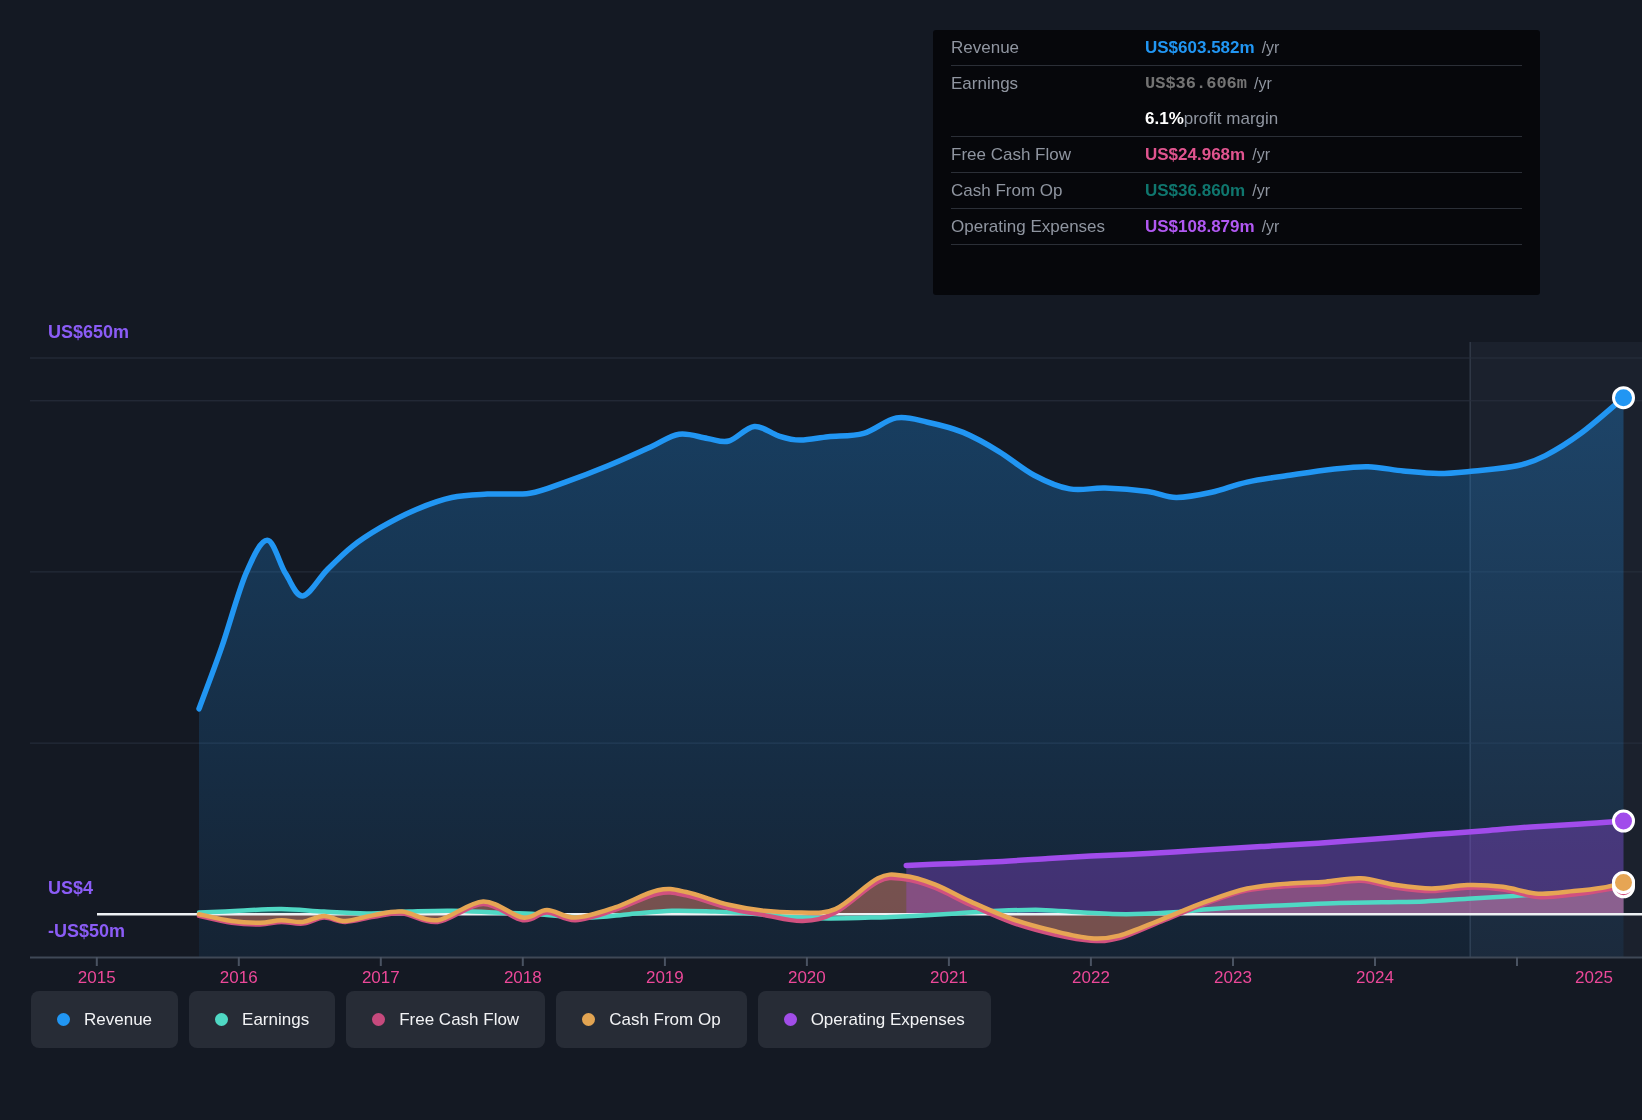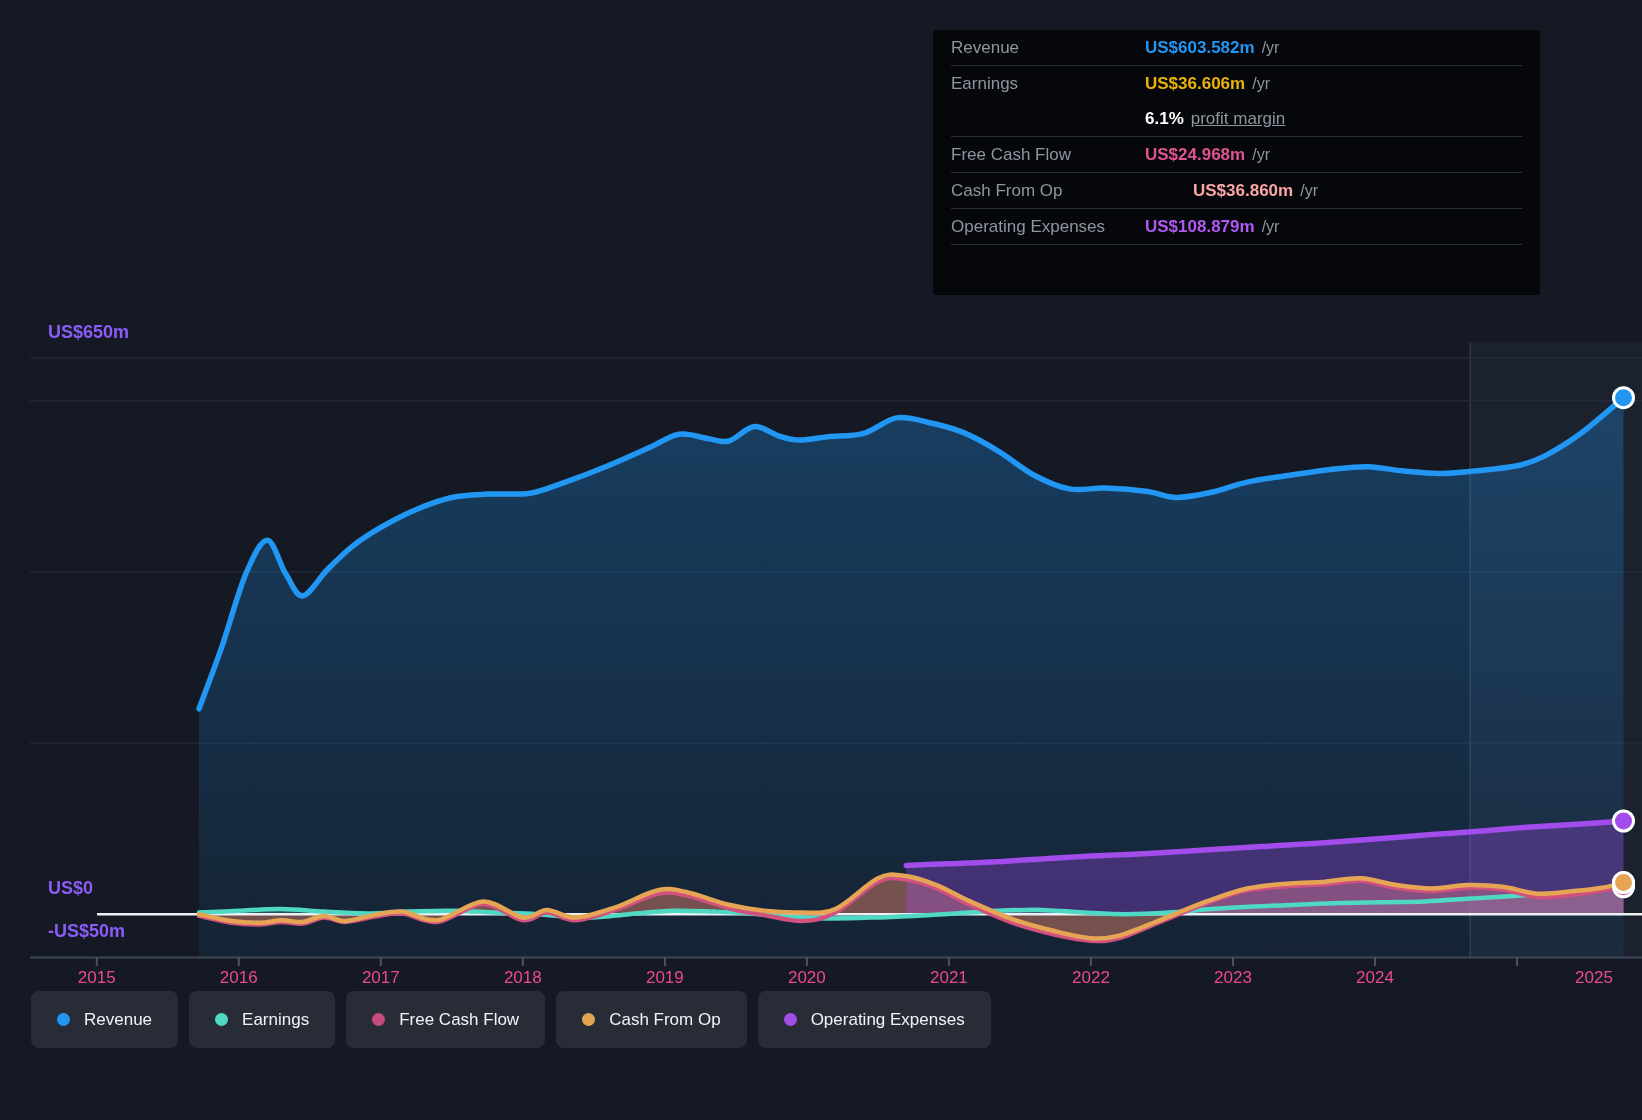--- a/index.html
+++ b/index.html
@@ -9,21 +9,21 @@
   .y-label{position:absolute;left:48px;height:22px;line-height:22px;font-size:18px;font-weight:700;color:#8b5cf6;white-space:nowrap;}
   .x-label{position:absolute;top:968px;width:80px;text-align:center;font-size:17px;font-weight:500;color:#ec4899;}
   .tooltip{position:absolute;left:933px;top:30px;width:607px;height:265px;box-sizing:border-box;background:#06070b;border-radius:3px;padding:0 18px;}
   .tt-title{height:52px;line-height:56px;font-size:20px;font-weight:700;color:#ffffff;border-bottom:1px solid #2b2f37;}
   .tt-block{border-bottom:1px solid #2b2f37;}
   .tt-row{height:35px;display:flex;align-items:center;}
   .tt-label{width:194px;flex:none;font-size:17px;color:#8f95a0;}
   .tt-value{font-size:17px;font-weight:700;}
   .tt-suffix{font-size:16px;color:#8f95a0;margin-left:7px;}
   .tt-note-bold{font-size:17px;font-weight:700;color:#ffffff;}
-  .tt-note{font-size:17px;color:#8f95a0;margin-left:7px;text-decoration:underline;}
+  .tt-note{font-size:17px;color:#8f95a0;}
   .legend{position:absolute;left:31px;top:991px;display:flex;gap:11px;}
   .legend-pill{display:flex;align-items:center;height:57px;padding:0 26px;background:#272c36;border-radius:8px;cursor:pointer;}
   .legend-dot{width:13px;height:13px;border-radius:50%;margin-right:14px;flex:none;}
   .legend-label{font-size:17px;color:#f2f3f5;white-space:nowrap;}
 </style>
 </head>
 <body>
 
 <div class="stage">
   <svg id="plot" width="1642" height="1120">
@@ -63,21 +63,21 @@
       <path d="M 199.0 914.2 C 204.5 915.4, 221.5 919.6, 231.7 921.1 C 241.9 922.5, 251.8 922.9, 260.1 922.8 C 268.4 922.6, 274.3 920.3, 281.4 920.2 C 288.5 920.1, 295.6 922.6, 302.7 921.9 C 309.8 921.2, 316.9 916.1, 324.0 915.9 C 331.1 915.8, 337.0 921.2, 345.3 921.1 C 353.6 920.9, 364.2 916.6, 373.7 915.1 C 383.2 913.5, 391.5 910.8, 402.1 911.6 C 412.8 912.5, 424.1 921.9, 437.6 920.2 C 451.1 918.5, 468.9 901.8, 483.1 901.4 C 497.3 901.0, 512.2 916.2, 522.8 917.6 C 533.5 919.1, 538.2 909.9, 547.0 909.9 C 555.7 909.9, 564.0 918.1, 575.4 917.6 C 586.7 917.2, 601.4 911.9, 615.1 907.4 C 628.9 902.8, 645.9 892.8, 657.8 890.3 C 669.6 887.7, 674.3 889.5, 686.2 892.0 C 698.0 894.4, 715.8 901.7, 728.8 904.8 C 741.8 907.9, 752.4 909.5, 764.3 910.8 C 776.1 912.1, 787.9 912.8, 799.8 912.5 C 811.6 912.2, 822.3 914.8, 835.3 909.1 C 848.3 903.4, 866.5 883.8, 877.9 878.3 C 889.3 872.7, 894.0 874.7, 903.5 875.7 C 912.9 876.7, 923.6 880.0, 934.7 884.3 C 945.8 888.5, 957.2 895.5, 970.2 901.4 C 983.2 907.2, 998.6 914.4, 1012.8 919.3 C 1027.0 924.3, 1042.4 928.2, 1055.4 931.3 C 1068.4 934.5, 1080.3 937.5, 1090.9 938.2 C 1101.6 938.9, 1107.5 938.7, 1119.3 935.6 C 1131.2 932.5, 1147.7 924.9, 1162.0 919.3 C 1176.2 913.8, 1190.4 907.4, 1204.6 902.2 C 1218.8 897.1, 1233.0 891.7, 1247.2 888.5 C 1261.4 885.4, 1276.8 884.5, 1289.8 883.4 C 1302.8 882.3, 1313.4 882.6, 1325.3 881.7 C 1337.1 880.8, 1349.0 877.7, 1360.8 878.3 C 1372.6 878.8, 1384.5 883.4, 1396.3 885.1 C 1408.1 886.8, 1420.0 888.5, 1431.8 888.5 C 1443.6 888.5, 1455.5 885.4, 1467.3 885.1 C 1479.1 884.8, 1491.0 885.4, 1502.8 886.8 C 1514.6 888.3, 1526.5 893.0, 1538.3 893.7 C 1550.2 894.4, 1563.2 892.1, 1573.8 891.1 C 1584.5 890.1, 1593.9 889.1, 1602.2 887.7 C 1610.5 886.3, 1620.0 883.5, 1623.5 882.6" fill="none" stroke="#e6a554" stroke-width="4.5" stroke-linecap="round" stroke-linejoin="round"></path>
       <path d="M 906.3 865.4 C 913.4 865.2, 934.7 864.3, 948.9 863.7 C 963.1 863.2, 974.9 862.9, 991.5 862.0 C 1008.1 861.2, 1031.8 859.6, 1048.3 858.6 C 1064.9 857.6, 1074.4 856.9, 1090.9 856.0 C 1107.5 855.2, 1128.8 854.5, 1147.7 853.5 C 1166.7 852.5, 1185.6 851.2, 1204.6 850.0 C 1223.5 848.9, 1242.4 847.8, 1261.4 846.6 C 1280.3 845.5, 1299.2 844.5, 1318.2 843.2 C 1337.1 841.9, 1356.1 840.3, 1375.0 838.9 C 1393.9 837.5, 1412.9 836.1, 1431.8 834.6 C 1450.7 833.2, 1472.0 831.6, 1488.6 830.4 C 1505.2 829.1, 1515.8 828.0, 1531.2 826.9 C 1546.6 825.9, 1565.5 824.9, 1580.9 823.9 C 1596.3 823.0, 1616.4 821.5, 1623.5 821.0" fill="none" stroke="#a14ceb" stroke-width="5.5" stroke-linecap="round" stroke-linejoin="round"></path>
       <circle cx="1623.5" cy="397.7" r="10" fill="#2196f3" stroke="#ffffff" stroke-width="3"></circle>
       <circle cx="1623.5" cy="882.9" r="10" fill="#4fd8c4" stroke="#ffffff" stroke-width="3"></circle>
       <circle cx="1623.5" cy="886.8" r="10" fill="#d1517f" stroke="#ffffff" stroke-width="3"></circle>
       <circle cx="1623.5" cy="882.6" r="10" fill="#e6a554" stroke="#ffffff" stroke-width="3"></circle>
       <circle cx="1623.5" cy="821.0" r="10" fill="#a14ceb" stroke="#ffffff" stroke-width="3"></circle>
     </svg>
   <div id="ylabels">
       <div class="y-label" style="top: 321px;">US$650m</div>
-      <div class="y-label" style="top: 877.214px;">US$0</div>
+      <div class="y-label" style="top: 877.214px;">US$4</div>
       <div class="y-label" style="top: 920px;">-US$50m</div>
     </div>
   <div id="xlabels">
       <div class="x-label" style="left: 56.7524px;">2015</div>
       <div class="x-label" style="left: 198.779px;">2016</div>
       <div class="x-label" style="left: 340.805px;">2017</div>
       <div class="x-label" style="left: 482.832px;">2018</div>
       <div class="x-label" style="left: 624.858px;">2019</div>
       <div class="x-label" style="left: 766.885px;">2020</div>
       <div class="x-label" style="left: 908.911px;">2021</div>
@@ -92,40 +92,40 @@
         <div class="tt-block">
           <div class="tt-row">
             <span class="tt-label">Revenue</span>
             <span class="tt-value" style="color: rgb(33, 150, 243);">US$603.582m</span>
             <span class="tt-suffix">/yr</span>
           </div>
         </div>
         <div class="tt-block">
           <div class="tt-row">
             <span class="tt-label">Earnings</span>
-            <span class="tt-value" style="color: #eab308;">US$36.606m</span>
+            <span class="tt-value" style="color: #737373; font-family: Liberation Mono, monospace;">US$36.606m</span>
             <span class="tt-suffix">/yr</span>
           </div>
           <div class="tt-row">
             <span class="tt-label"></span>
             <span class="tt-note-bold">6.1%</span>
             <span class="tt-note">profit margin</span>
           </div>
         </div>
         <div class="tt-block">
           <div class="tt-row">
             <span class="tt-label">Free Cash Flow</span>
             <span class="tt-value" style="color: rgb(224, 84, 143);">US$24.968m</span>
             <span class="tt-suffix">/yr</span>
           </div>
         </div>
         <div class="tt-block">
           <div class="tt-row">
             <span class="tt-label">Cash From Op</span>
-            <span class="tt-value" style="color: #fca5a5; margin-left: 48px;">US$36.860m</span>
+            <span class="tt-value" style="color: #0f766e;">US$36.860m</span>
             <span class="tt-suffix">/yr</span>
           </div>
         </div>
         <div class="tt-block">
           <div class="tt-row">
             <span class="tt-label">Operating Expenses</span>
             <span class="tt-value" style="color: rgb(177, 88, 242);">US$108.879m</span>
             <span class="tt-suffix">/yr</span>
           </div>
         </div>

